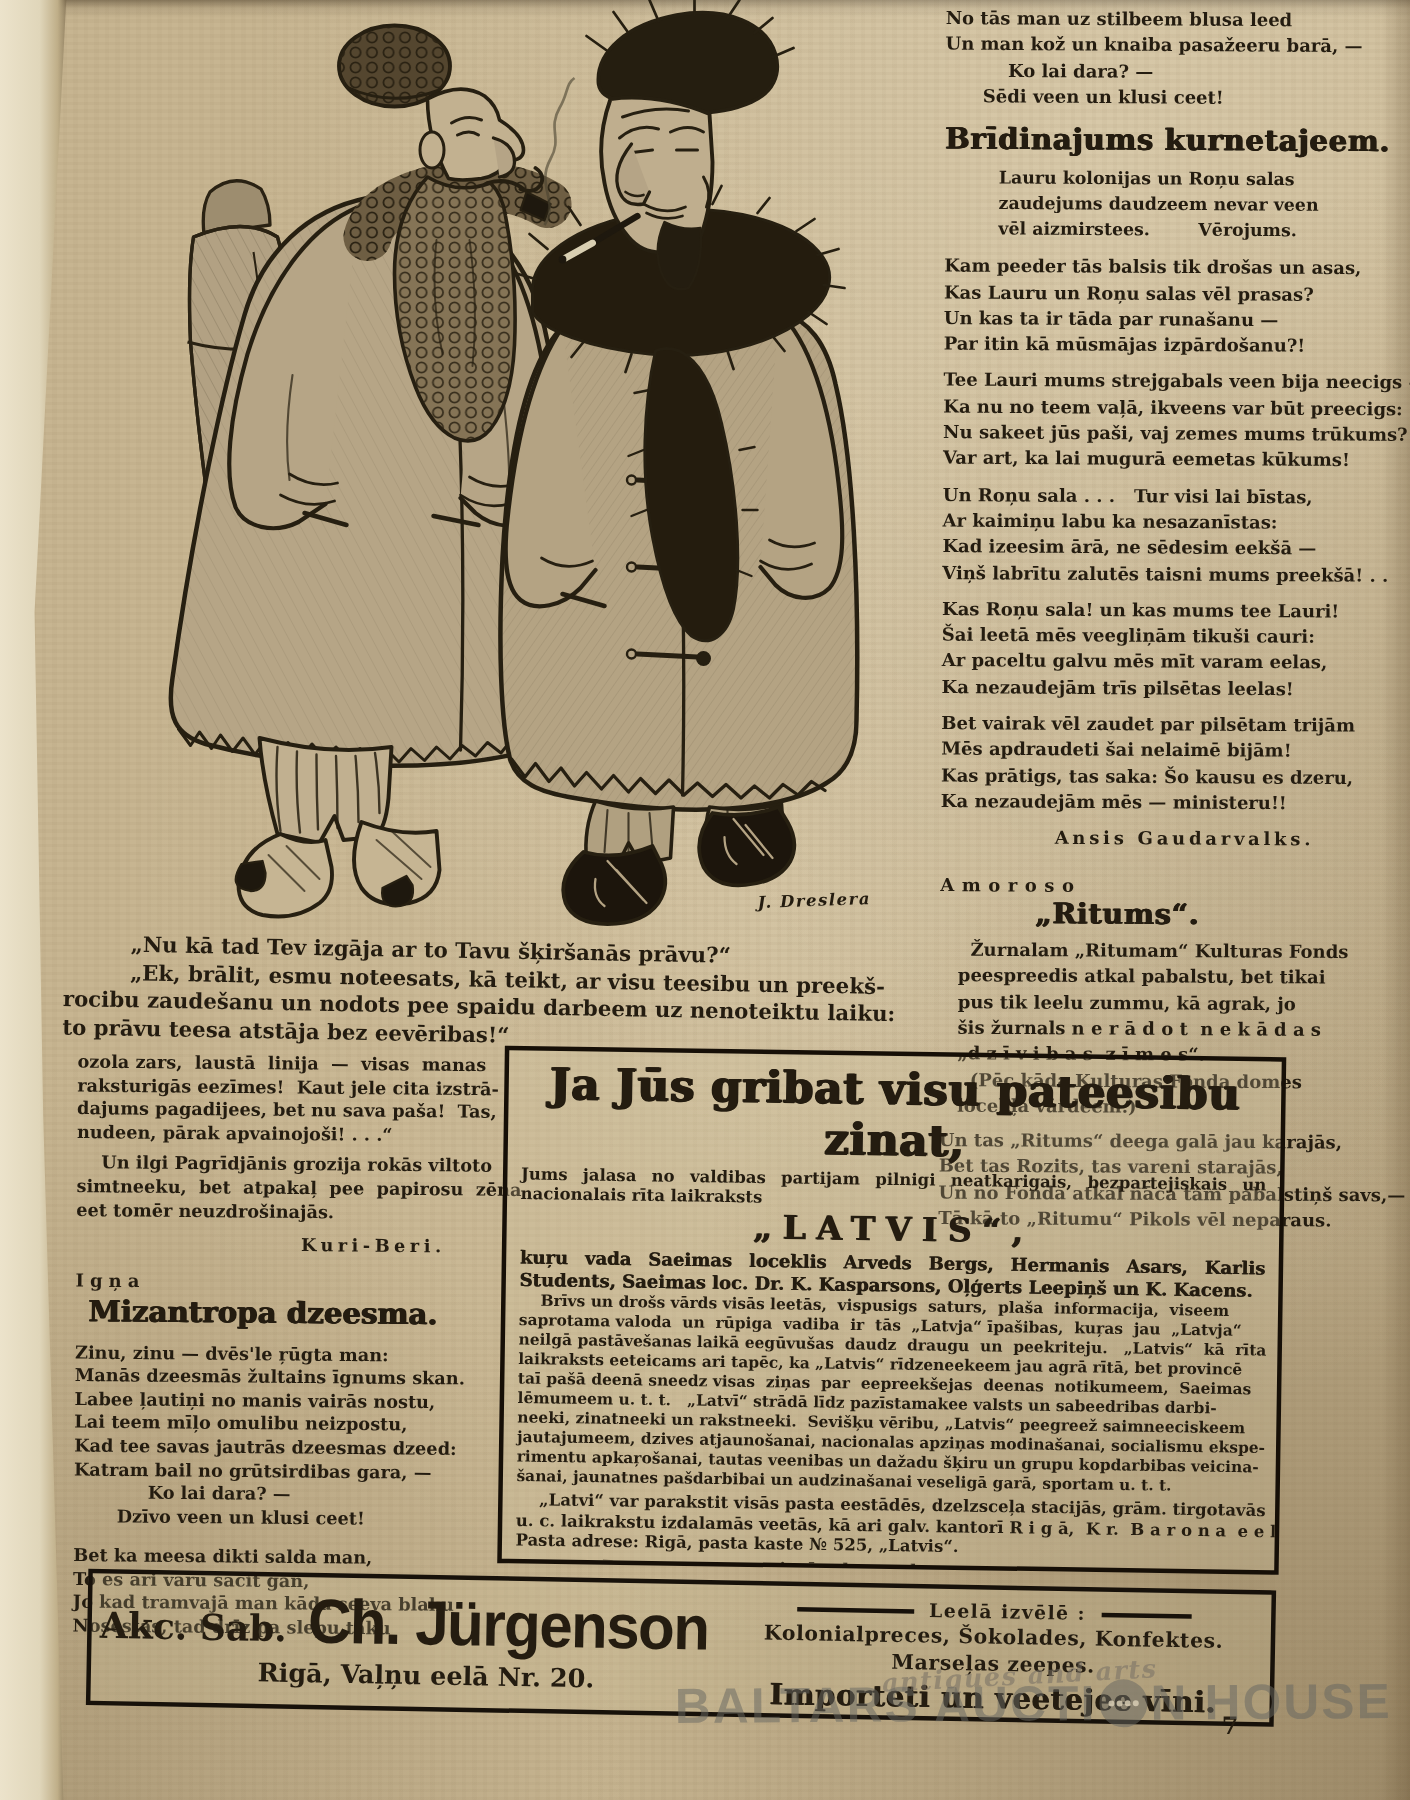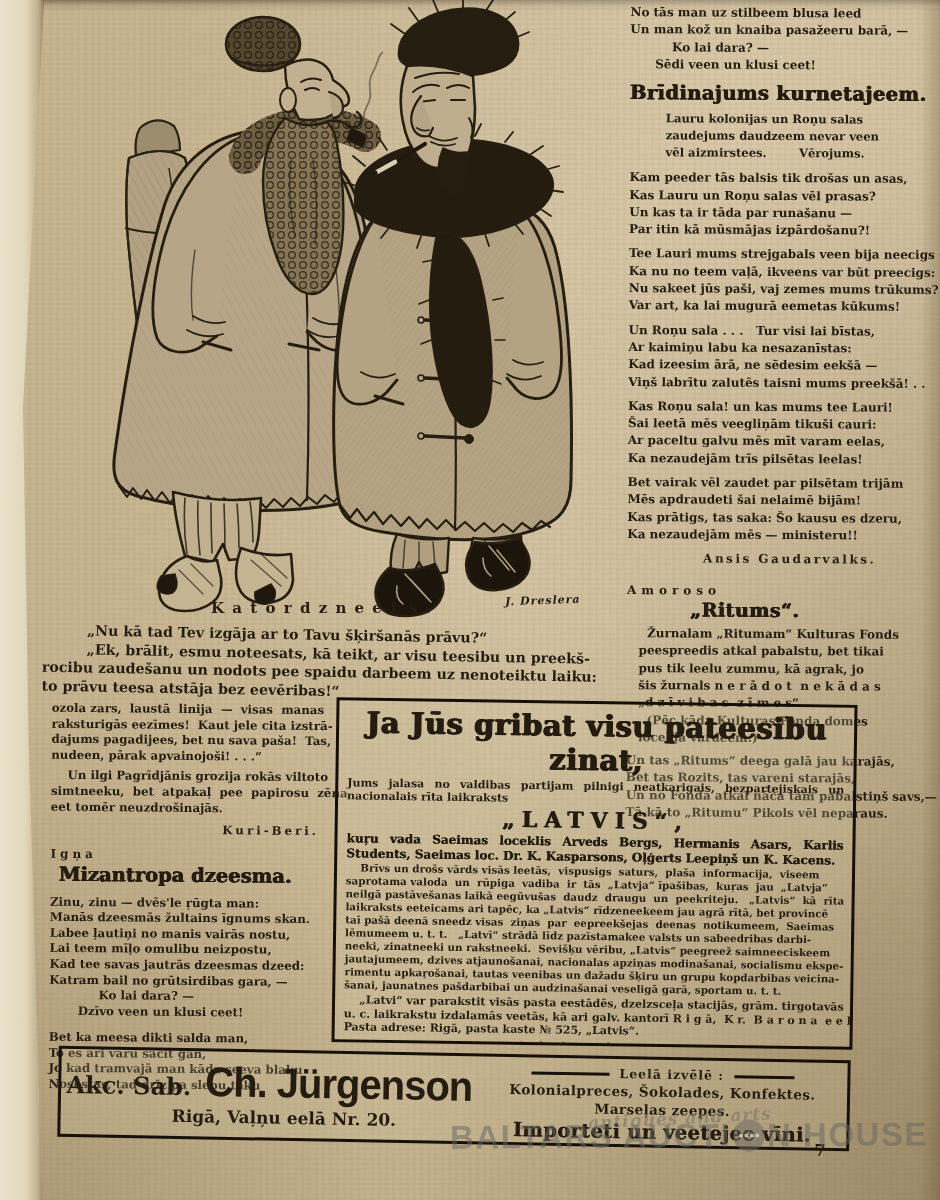--- a/index.html
+++ b/index.html
@@ -50,21 +50,21 @@
   .sig-gaudarvalks { margin:2px 0 14px 76px; letter-spacing:2.5px; }
   .amoroso-label { letter-spacing:5px; font-size:12px; margin-bottom:2px; }
   .h-ritums { text-align:center; font-size:19px; margin:0 70px 7px 0; letter-spacing:.5px; }
   .ritums-para { margin-left:12px; margin-bottom:6px; }
   .verse { }
 
   
   .col-left { position:absolute; left:50px; top:702px; width:290px; z-index:2;
     font-size:11.8px; line-height:15.6px; font-weight:700; transform:rotate(.5deg); }
   .col-left .para { margin-bottom:5px; }
-  .sig-kuriberi { margin:-14px 0 10px 150px; letter-spacing:3px;text-align:center; }
+  .sig-kuriberi { margin:-14px 0 10px 150px; letter-spacing:3px; }
   .author-igna { letter-spacing:4px; font-size:12px; margin-bottom:4px; }
   .h-mizantropa { text-align:center; font-size:19.5px; margin:0 40px 12px 0; }
   .col-left .stanza { margin-bottom:11px; }
 
   
   .latvis-box { position:absolute; left:334px; top:701px; width:521px; height:345px; z-index:2;
     border:3.5px solid #160f07; padding:5px 9px 4px 9px; background:rgba(212,198,162,.25);
     transform:rotate(.85deg); overflow:hidden; }
   .latvis-headline { text-align:center; font-size:29px; font-weight:900; letter-spacing:.5px;
     text-shadow:1px 0 0 currentColor, -.5px 0 0 currentColor, 0 .5px 0 currentColor; margin-bottom:3px; }
@@ -241,21 +241,20 @@
         <path d="M360,540 l-2,28 M374,542 l0,26 M388,542 l2,24 M440,540 l0,26 M454,542 l2,24 M466,540 l2,24" fill="none" stroke-width="1.4" opacity=".8"></path>
 
         <path d="M344,568 q-18,16 -12,34 q6,14 28,14 q24,0 34,-14 q8,-12 2,-26 l-6,-12 q-24,10 -46,4 z" fill="#1c150c" stroke-width="2.5"></path>
         <path d="M352,586 q-2,12 6,18 M366,580 l20,22 M360,574 l24,26" stroke="#b4a383" stroke-width="1.5" fill="none"></path>
         <path d="M430,542 q-14,18 -6,36 q8,14 28,12 q22,-2 30,-16 q6,-12 -2,-26 l-6,-10 q-22,8 -44,4 z" fill="#1c150c" stroke-width="2.5"></path>
         <path d="M438,558 q0,12 8,18 M452,550 l18,22 M444,546 l20,24" stroke="#b4a383" stroke-width="1.5" fill="none"></path>
       </g>
     </svg>
   </div>
 
-  <div class="caption">Katordzneeks.</div>
   <div class="artist-sig">J. Dreslera</div>
 
   <div class="dialogue">
       <div class="line">         „Nu kā tad Tev izgāja ar to Tavu šķiršanās prāvu?“</div>
       <div class="line">         „Ek, brālit, esmu noteesats, kā teikt, ar visu teesibu un preekš-</div>
       <div class="line">rocibu zaudešanu un nodots pee spaidu darbeem uz nenoteiktu laiku:</div>
       <div class="line">to prāvu teesa atstāja bez eevēribas!“</div>
     </div>
 
   <div class="col-right">

